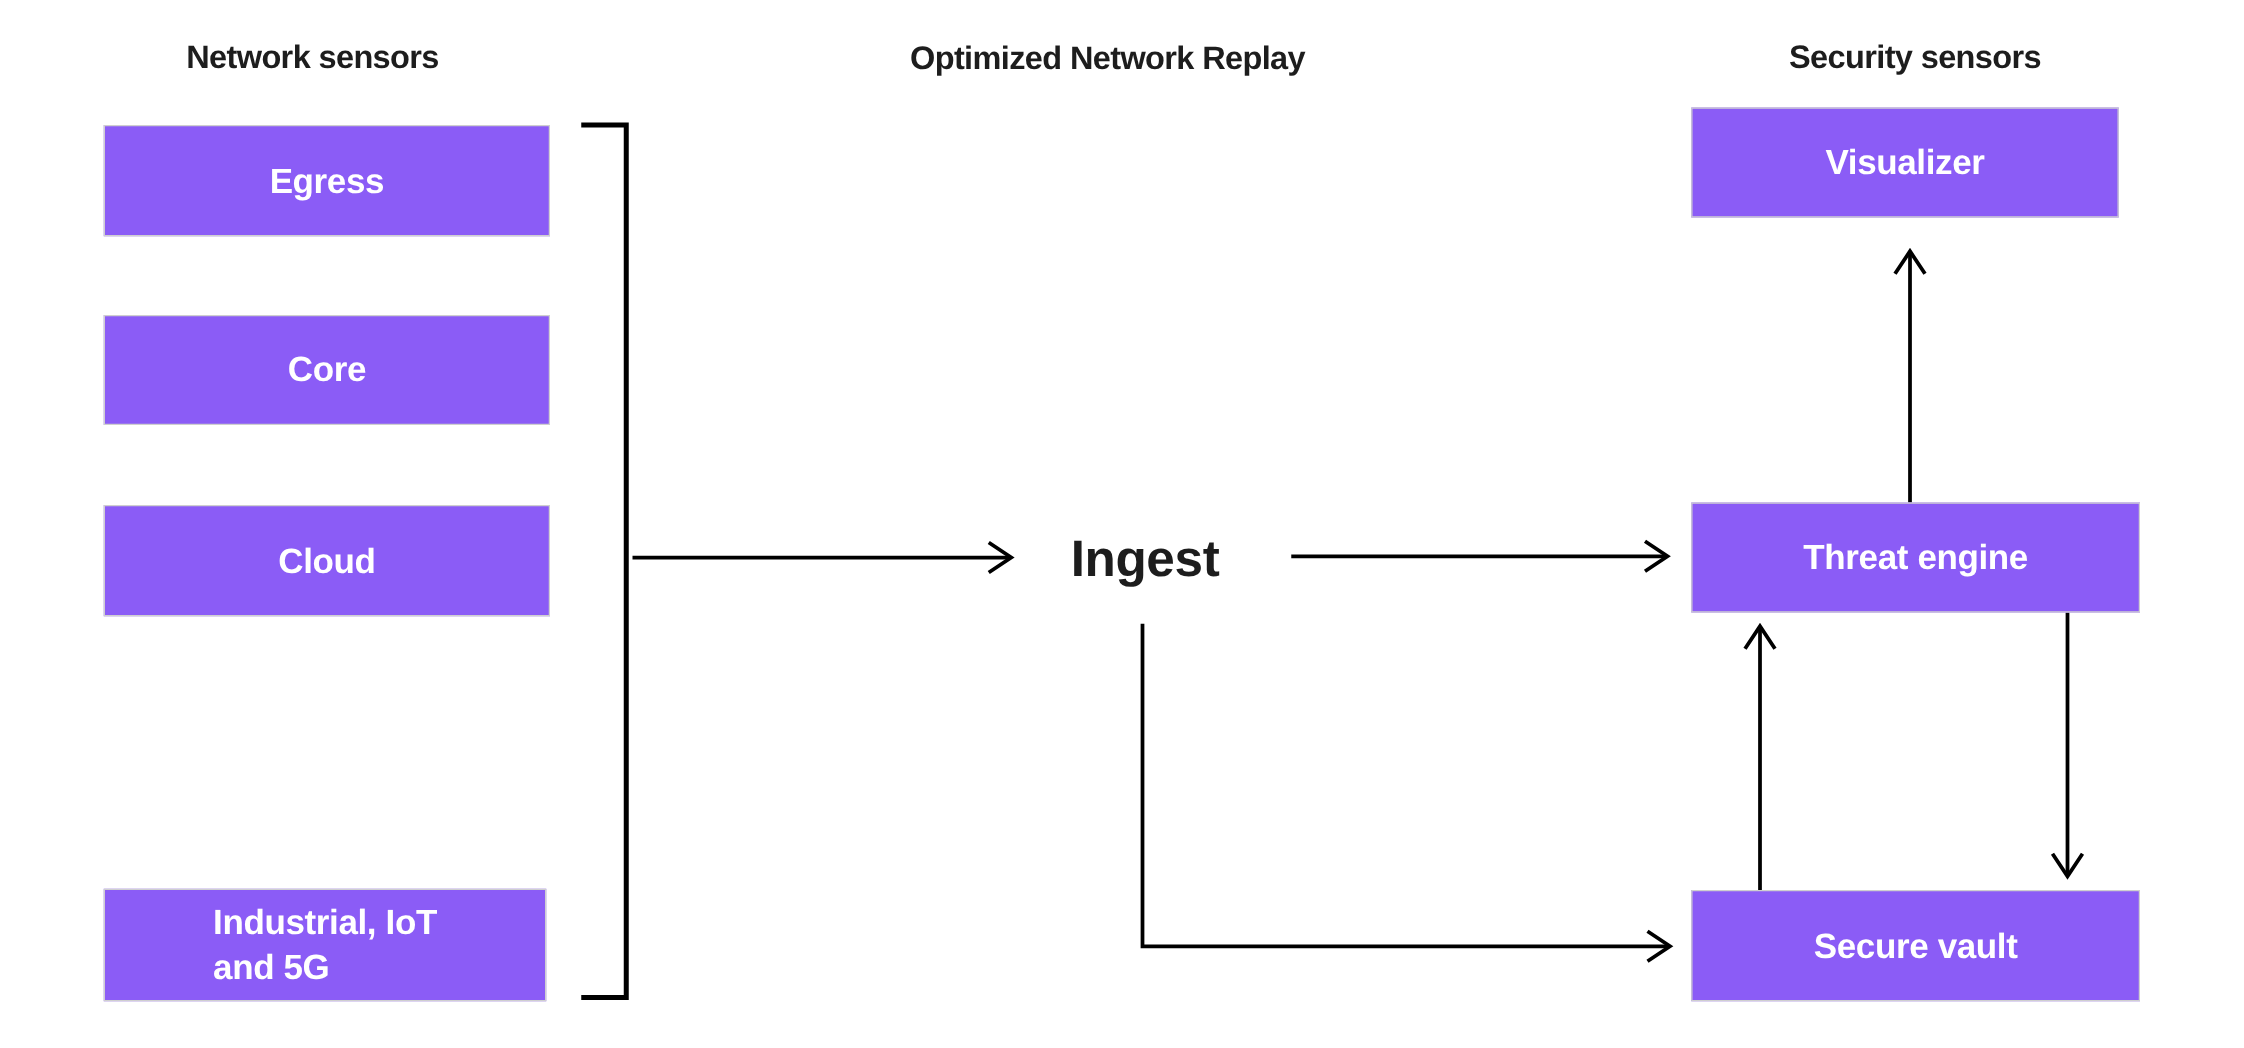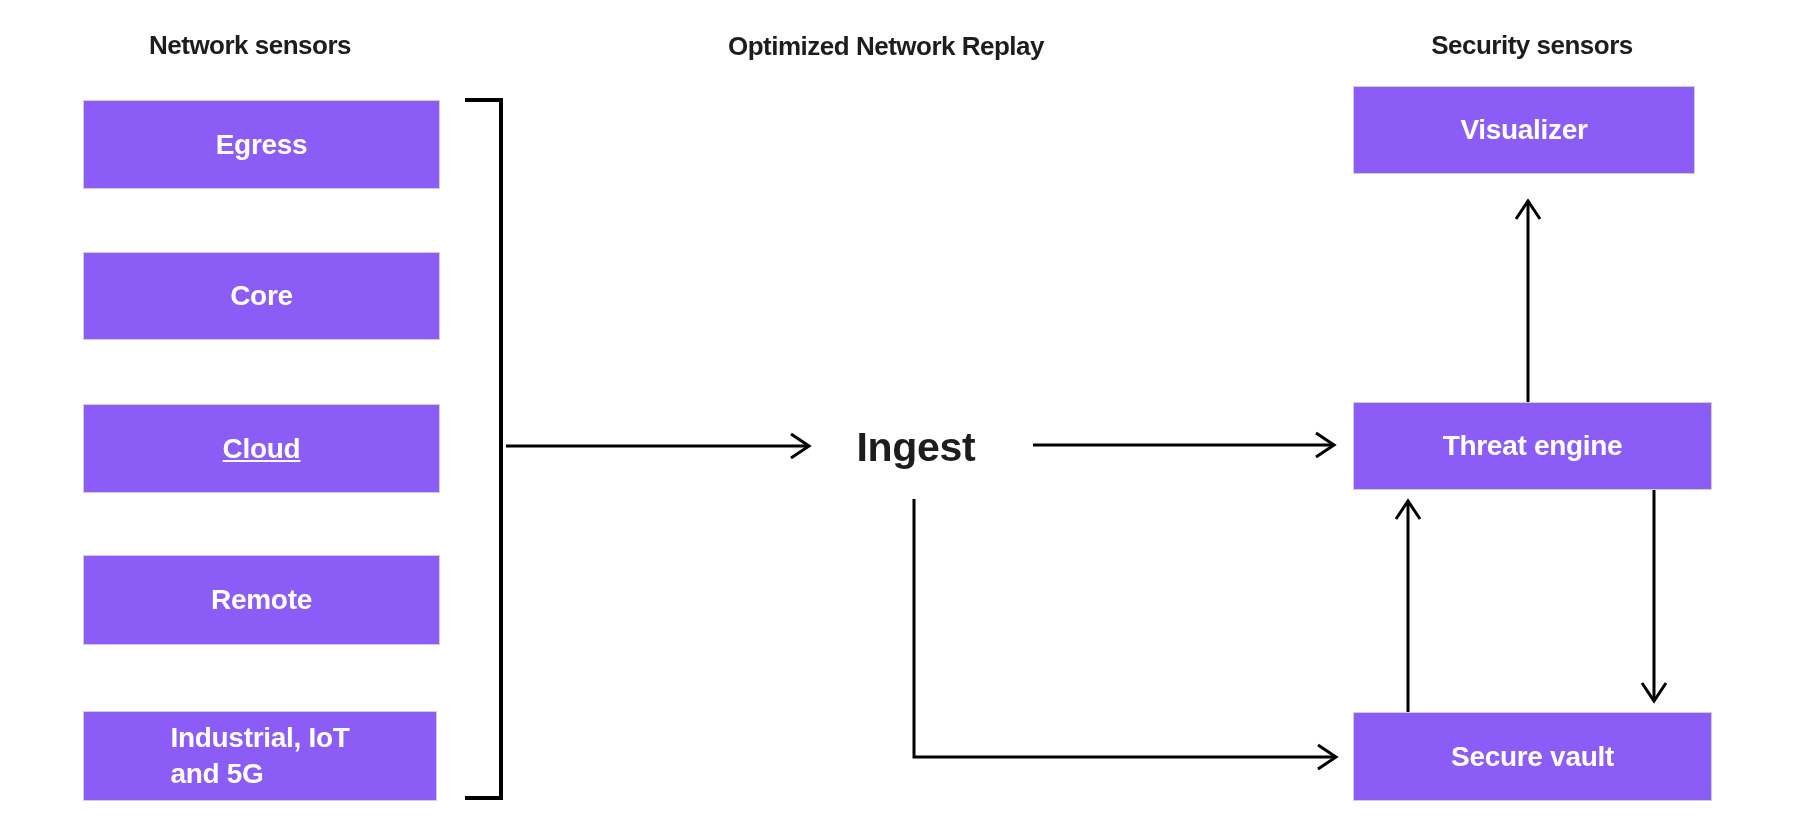--- a/index.html
+++ b/index.html
@@ -39,21 +39,21 @@
     letter-spacing: -0.3px;
     display: flex;
     align-items: center;
     justify-content: center;
     white-space: pre-line;
     line-height: 36px;
   }
   
   .n-egress     { left: 83px;  top: 100px; width: 357px; height: 89px; }
   .n-core       { left: 83px;  top: 252px; width: 357px; height: 88px; }
-  .n-cloud      { left: 83px;  top: 404px; width: 357px; height: 89px; text-decoration: underline; }
+  .n-cloud      { left: 83px;  top: 404px; width: 357px; height: 89px; }
   .n-remote     { left: 83px;  top: 555px; width: 357px; height: 90px; }
   .n-industrial { left: 83px;  top: 711px; width: 354px; height: 90px; }
   
   .n-visualizer   { left: 1353px; top: 86px; width: 342px; height: 88px; }
   .n-threatengine { left: 1353px; top: 402px; width: 359px; height: 88px; }
   .n-securevault  { left: 1353px; top: 712px; width: 359px; height: 89px; }
 
   .free-label {
     position: absolute;
     font-size: 41px;
@@ -99,21 +99,20 @@
     <line x1="1528" y1="402" x2="1528" y2="202" stroke="#000000" stroke-width="3" marker-end="url(#chev)"></line>
 
     <line x1="1408" y1="712" x2="1408" y2="502" stroke="#000000" stroke-width="3" marker-end="url(#chev)"></line>
 
     <line x1="1654" y1="490" x2="1654" y2="700" stroke="#000000" stroke-width="3" marker-end="url(#chev)"></line>
   </svg>
 
   <div class="node n-egress">Egress</div>
   <div class="node n-core">Core</div>
   <div class="node n-cloud">Cloud</div>
-  <div class="node n-remote">Remote</div>
   <div class="node n-industrial">Industrial, IoT
 and 5G</div>
 
   <div class="free-label lbl-ingest">Ingest</div>
 
   <div class="node n-visualizer">Visualizer</div>
   <div class="node n-threatengine">Threat engine</div>
   <div class="node n-securevault">Secure vault</div>
 
 </div>

